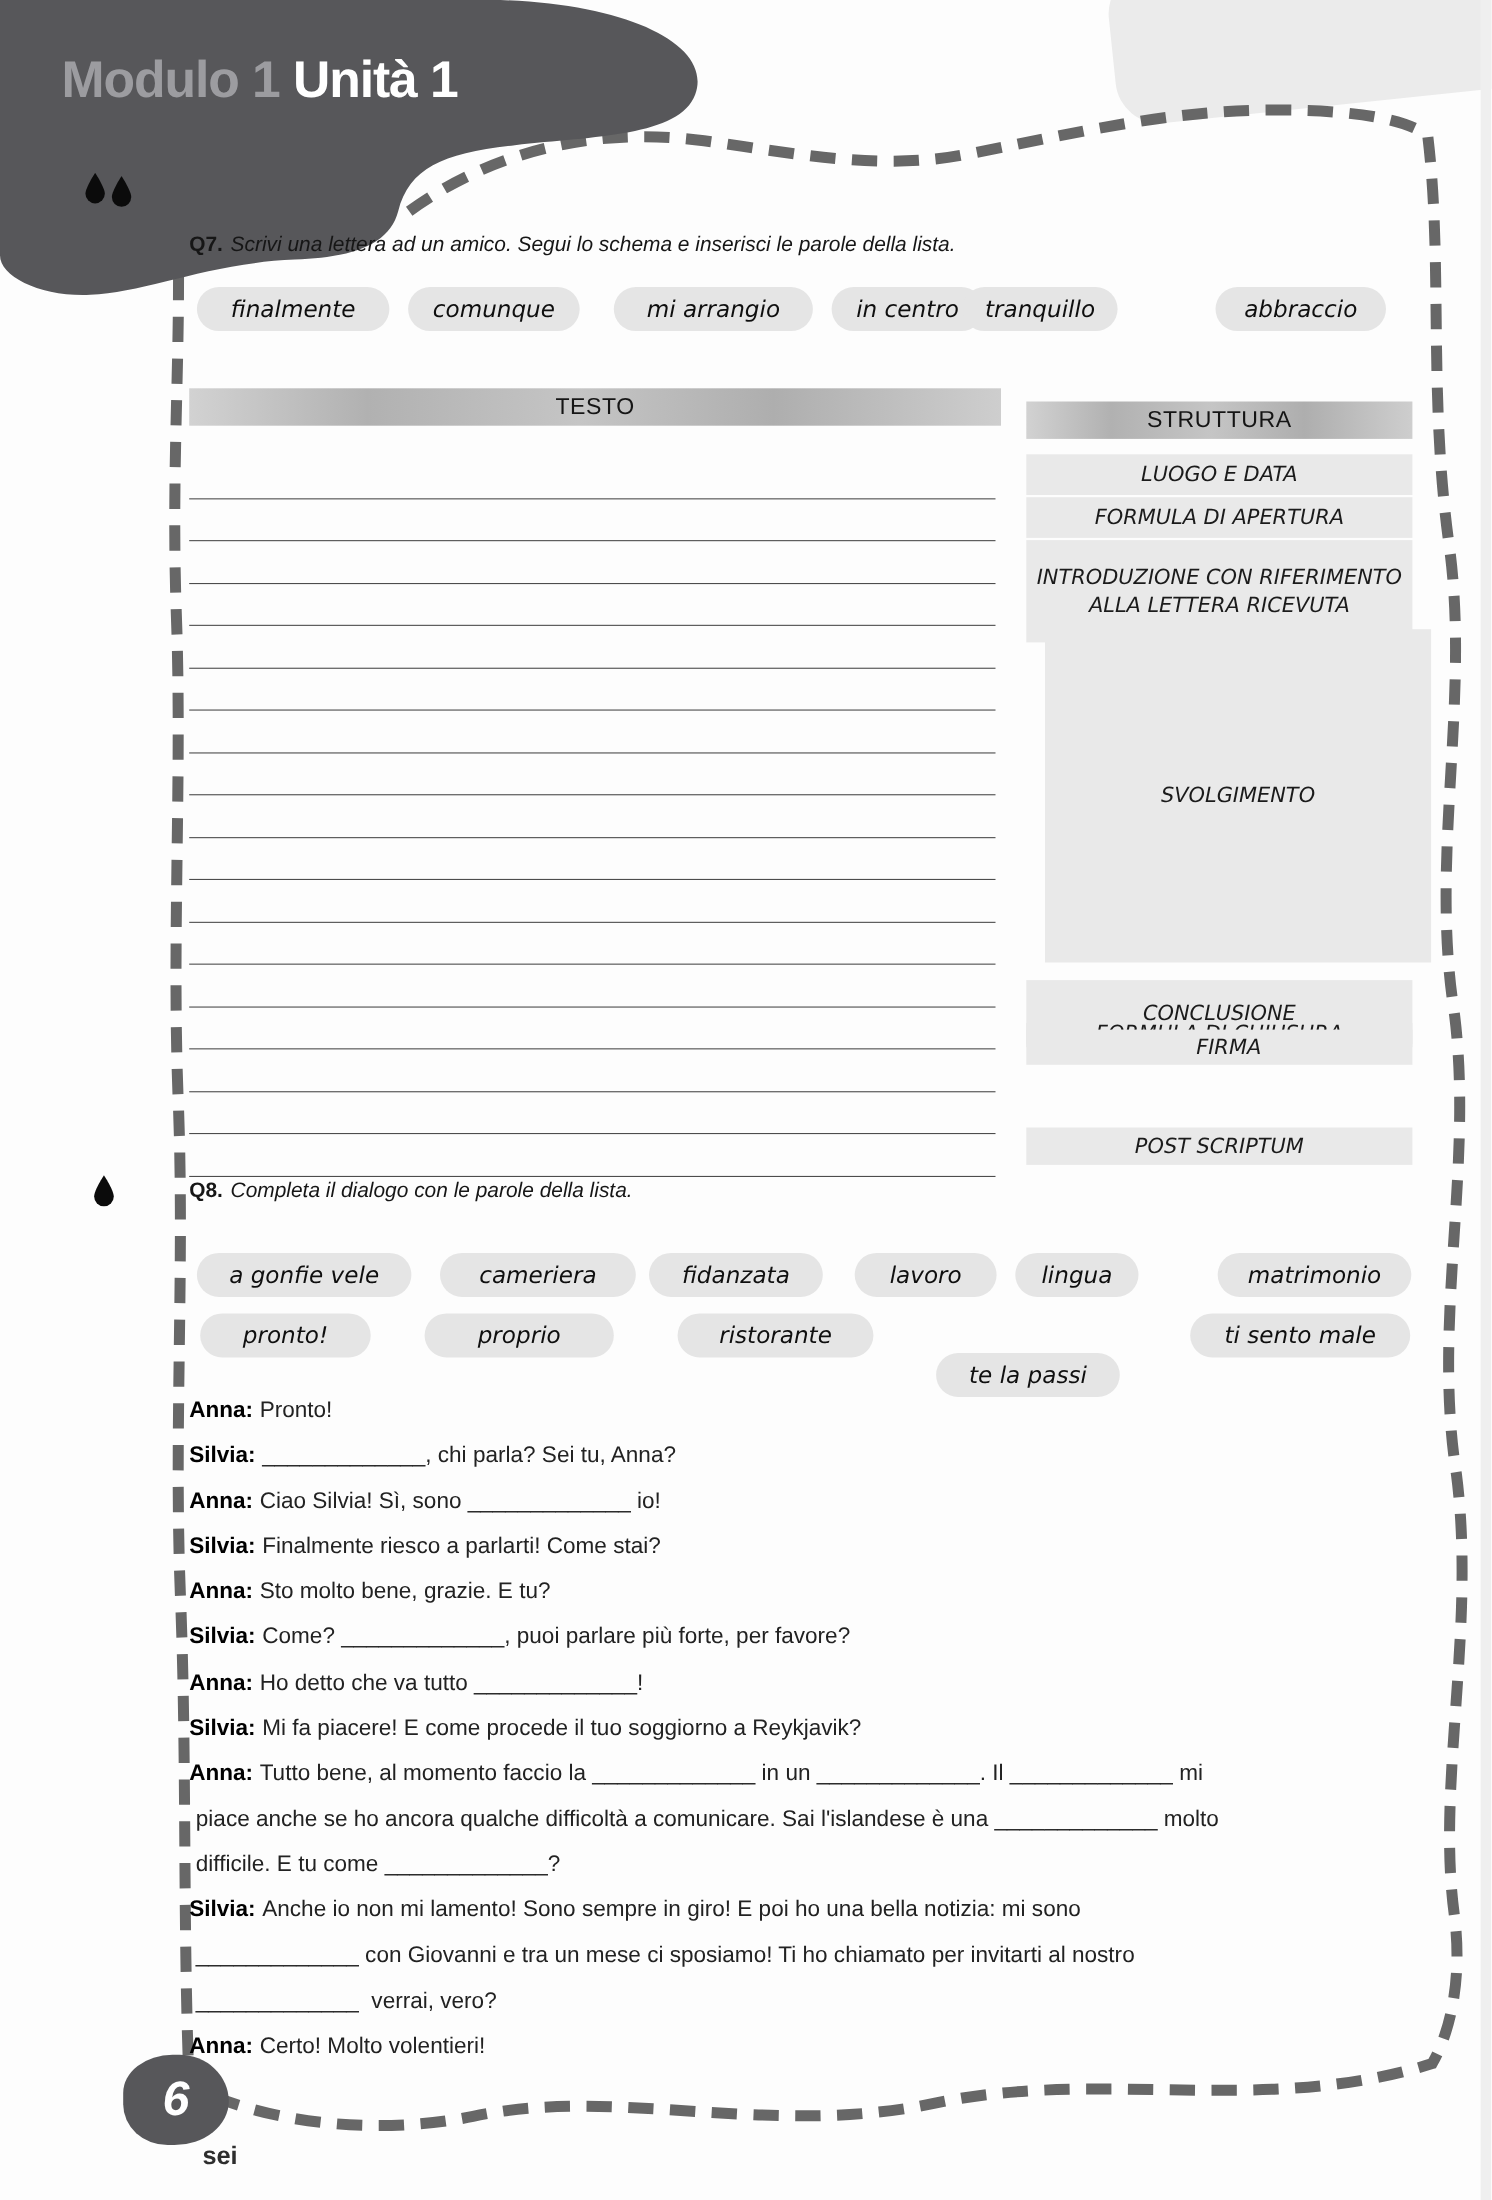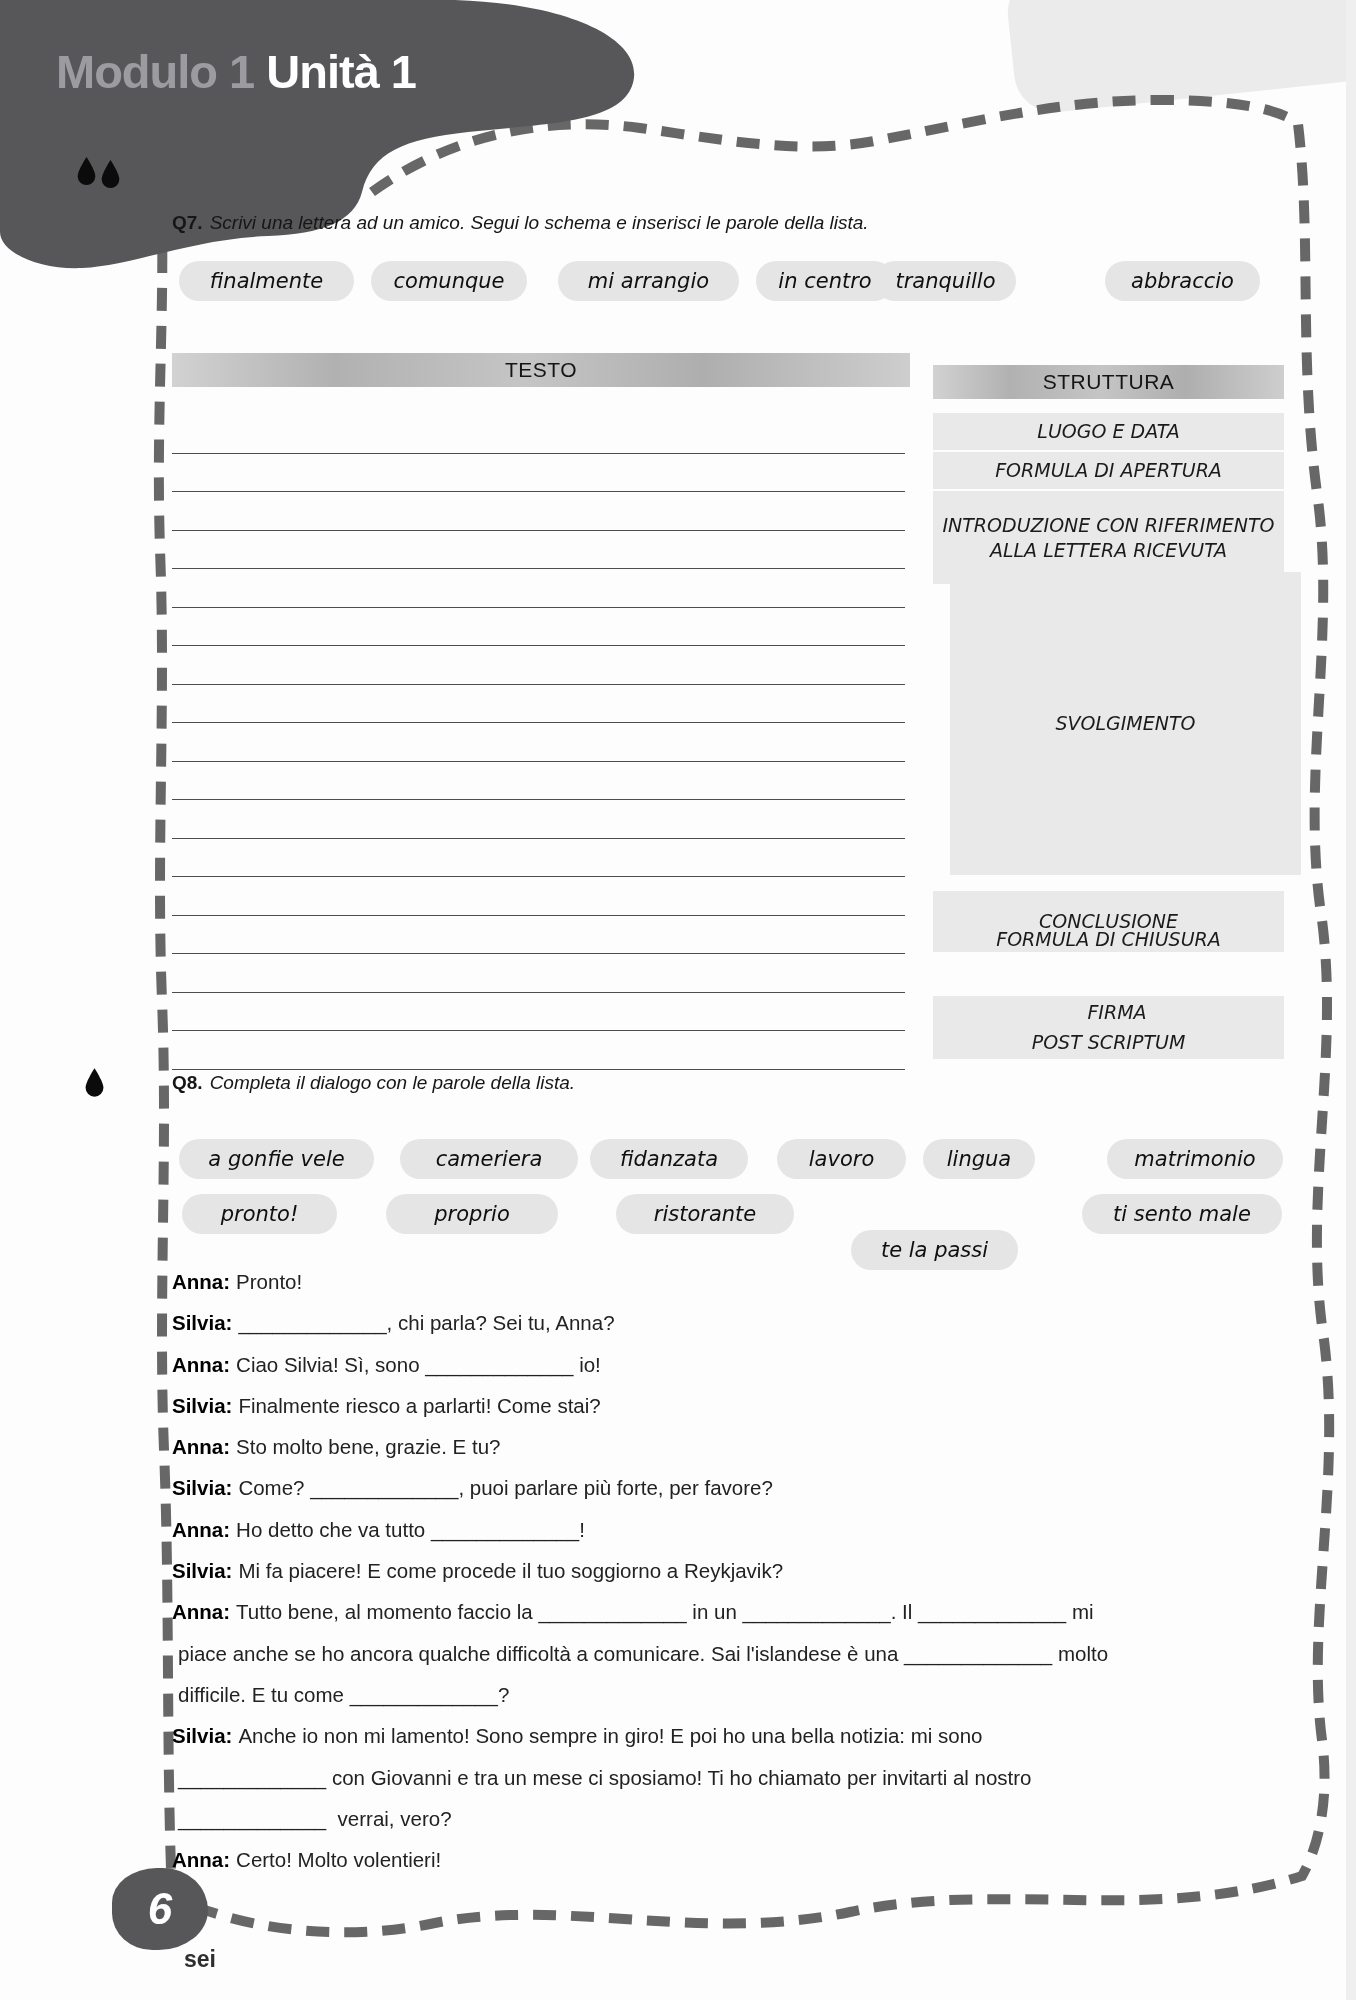--- a/index.html
+++ b/index.html
@@ -42,21 +42,21 @@
   
   .wlines{position:absolute;left:172px;top:415px;width:733px;z-index:3;}
   .wline{height:37.5px;border-bottom:1.5px solid #4d4d4d;}
   
   .sbox{position:absolute;left:933px;width:351px;z-index:3;background:#e9e9e9;
     display:flex;align-items:center;justify-content:center;text-align:center;
     font-family:"DejaVu Sans", sans-serif;font-style:italic;font-size:19px;line-height:1.3;color:#1b1b1b;
     padding:0 8px;box-sizing:border-box;}
   .b1{top:413px;height:37px;} .b2{top:452px;height:37px;} .b3{top:491px;height:93px;}
   .b4{top:572px;height:303px;margin-left:17px;} .b5{top:891px;height:61px;} .b6{top:930px;height:19px;}
-  .b7{top:996px;height:32px;padding-left:25px;} .b8{top:1025px;height:34px;}
+  .b7{top:936px;height:32px;padding-left:25px;} .b8{top:1025px;height:34px;}
   
   .dialog{position:absolute;left:172px;top:1270px;width:1130px;z-index:3;font-size:20.5px;color:#222;}
   .dline{height:41.3px;white-space:nowrap;}
   .dline b{color:#000;margin-right:6px;}
 </style>
 </head>
 <body>
 
 <div class="canvas">
 

